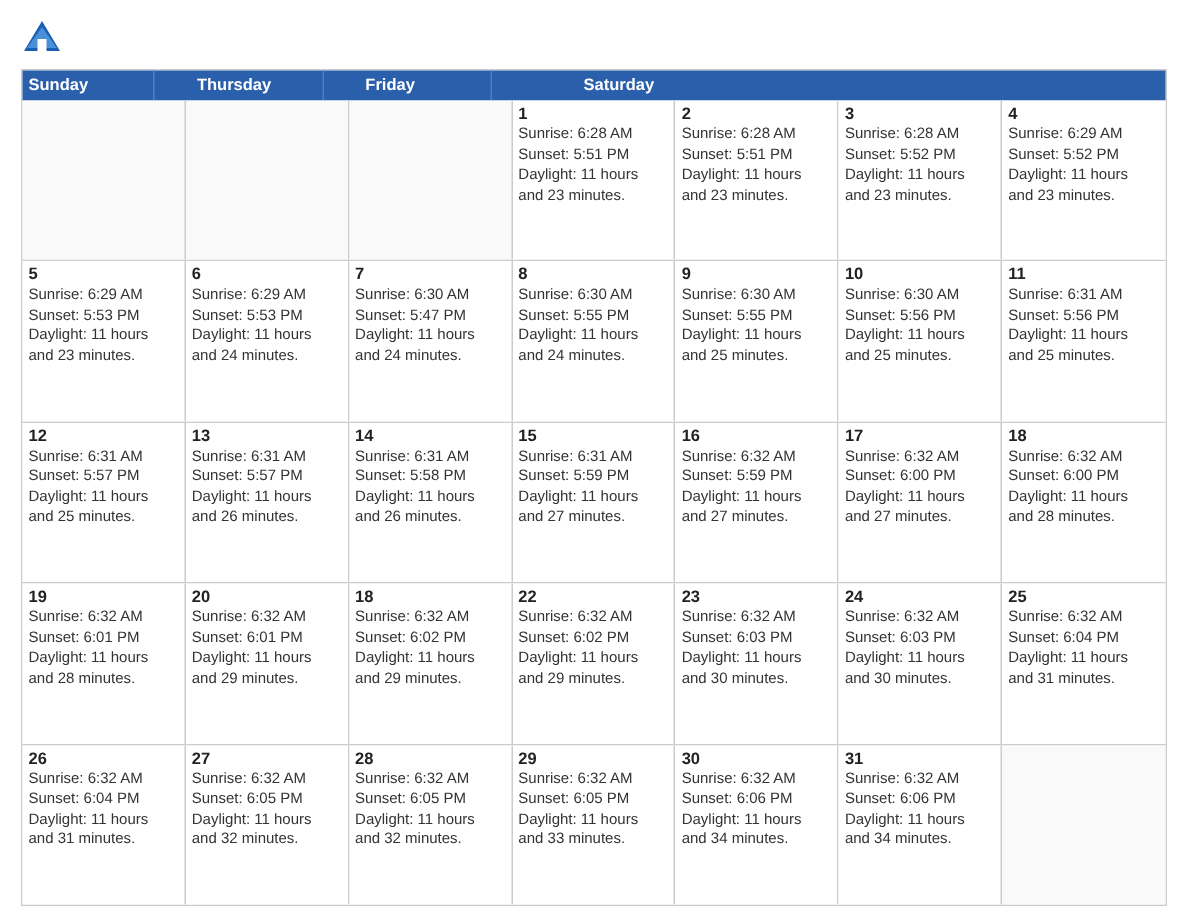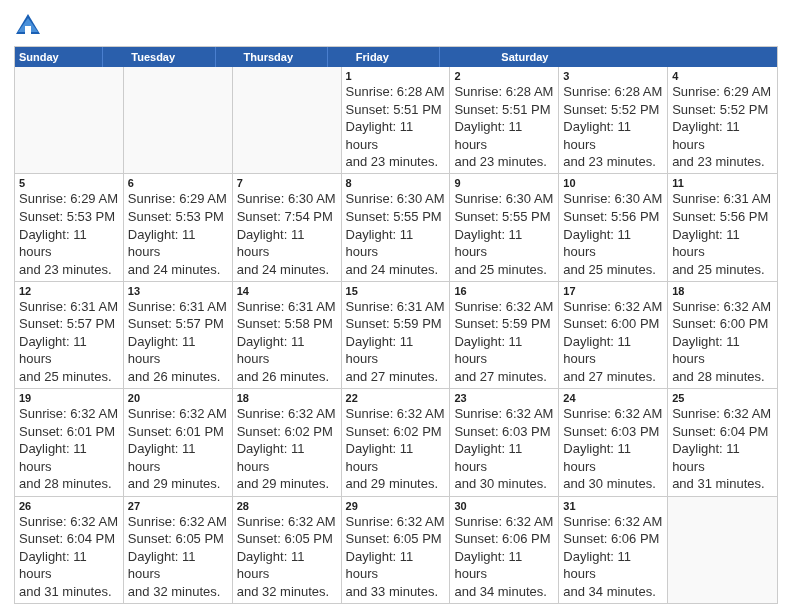--- a/index.html
+++ b/index.html
@@ -106,21 +106,21 @@
     }
     .cal-cell:last-child { border-right: none; }
     .cal-cell.empty { background: #f9f9f9; }
     .day-num {
       font-size: 11px;
       font-weight: bold;
       color: #222;
       margin-bottom: 1px;
     }
     .cell-info {
-      font-size: 13px;
+      font-size: 10px;
       color: #333;
       line-height: 1.35;
     }
   </style>
 </head>
 <body>
 
 <div class="container">
   <div class="header">
     <div class="logo">
@@ -136,21 +136,20 @@
     </div>
     <div class="title-block">
       <div class="title-main"></div>
       <div class="title-sub"></div>
     </div>
   </div>
 
   <div class="calendar">
     <div class="cal-header">
     <div class="cal-header-cell">Sunday</div>
-        <div class="cal-header-cell">Tuesday</div>
         <div class="cal-header-cell">Thursday</div>
         <div class="cal-header-cell">Friday</div>
         <div class="cal-header-cell">Saturday</div>
       </div>
     <div class="cal-body">
     <div class="cal-row">
           <div class="cal-cell empty"></div>
           <div class="cal-cell empty"></div>
           <div class="cal-cell empty"></div>
           <div class="cal-cell">
@@ -174,21 +173,21 @@
           <div class="cal-cell">
             <div class="day-num">5</div>
             <div class="cell-info"><span>Sunrise: 6:29 AM</span><br><span>Sunset: 5:53 PM</span><br><span>Daylight: 11 hours</span><br><span>and 23 minutes.</span></div>
           </div>
           <div class="cal-cell">
             <div class="day-num">6</div>
             <div class="cell-info"><span>Sunrise: 6:29 AM</span><br><span>Sunset: 5:53 PM</span><br><span>Daylight: 11 hours</span><br><span>and 24 minutes.</span></div>
           </div>
           <div class="cal-cell">
             <div class="day-num">7</div>
-            <div class="cell-info"><span>Sunrise: 6:30 AM</span><br><span>Sunset: 7:54 PM</span><br><span>Daylight: 11 hours</span><br><span>and 24 minutes.</span></div>
+            <div class="cell-info"><span>Sunrise: 6:30 AM</span><br><span>Sunset: 5:47 PM</span><br><span>Daylight: 11 hours</span><br><span>and 24 minutes.</span></div>
           </div>
           <div class="cal-cell">
             <div class="day-num">8</div>
             <div class="cell-info"><span>Sunrise: 6:30 AM</span><br><span>Sunset: 5:55 PM</span><br><span>Daylight: 11 hours</span><br><span>and 24 minutes.</span></div>
           </div>
           <div class="cal-cell">
             <div class="day-num">9</div>
             <div class="cell-info"><span>Sunrise: 6:30 AM</span><br><span>Sunset: 5:55 PM</span><br><span>Daylight: 11 hours</span><br><span>and 25 minutes.</span></div>
           </div>
           <div class="cal-cell">

